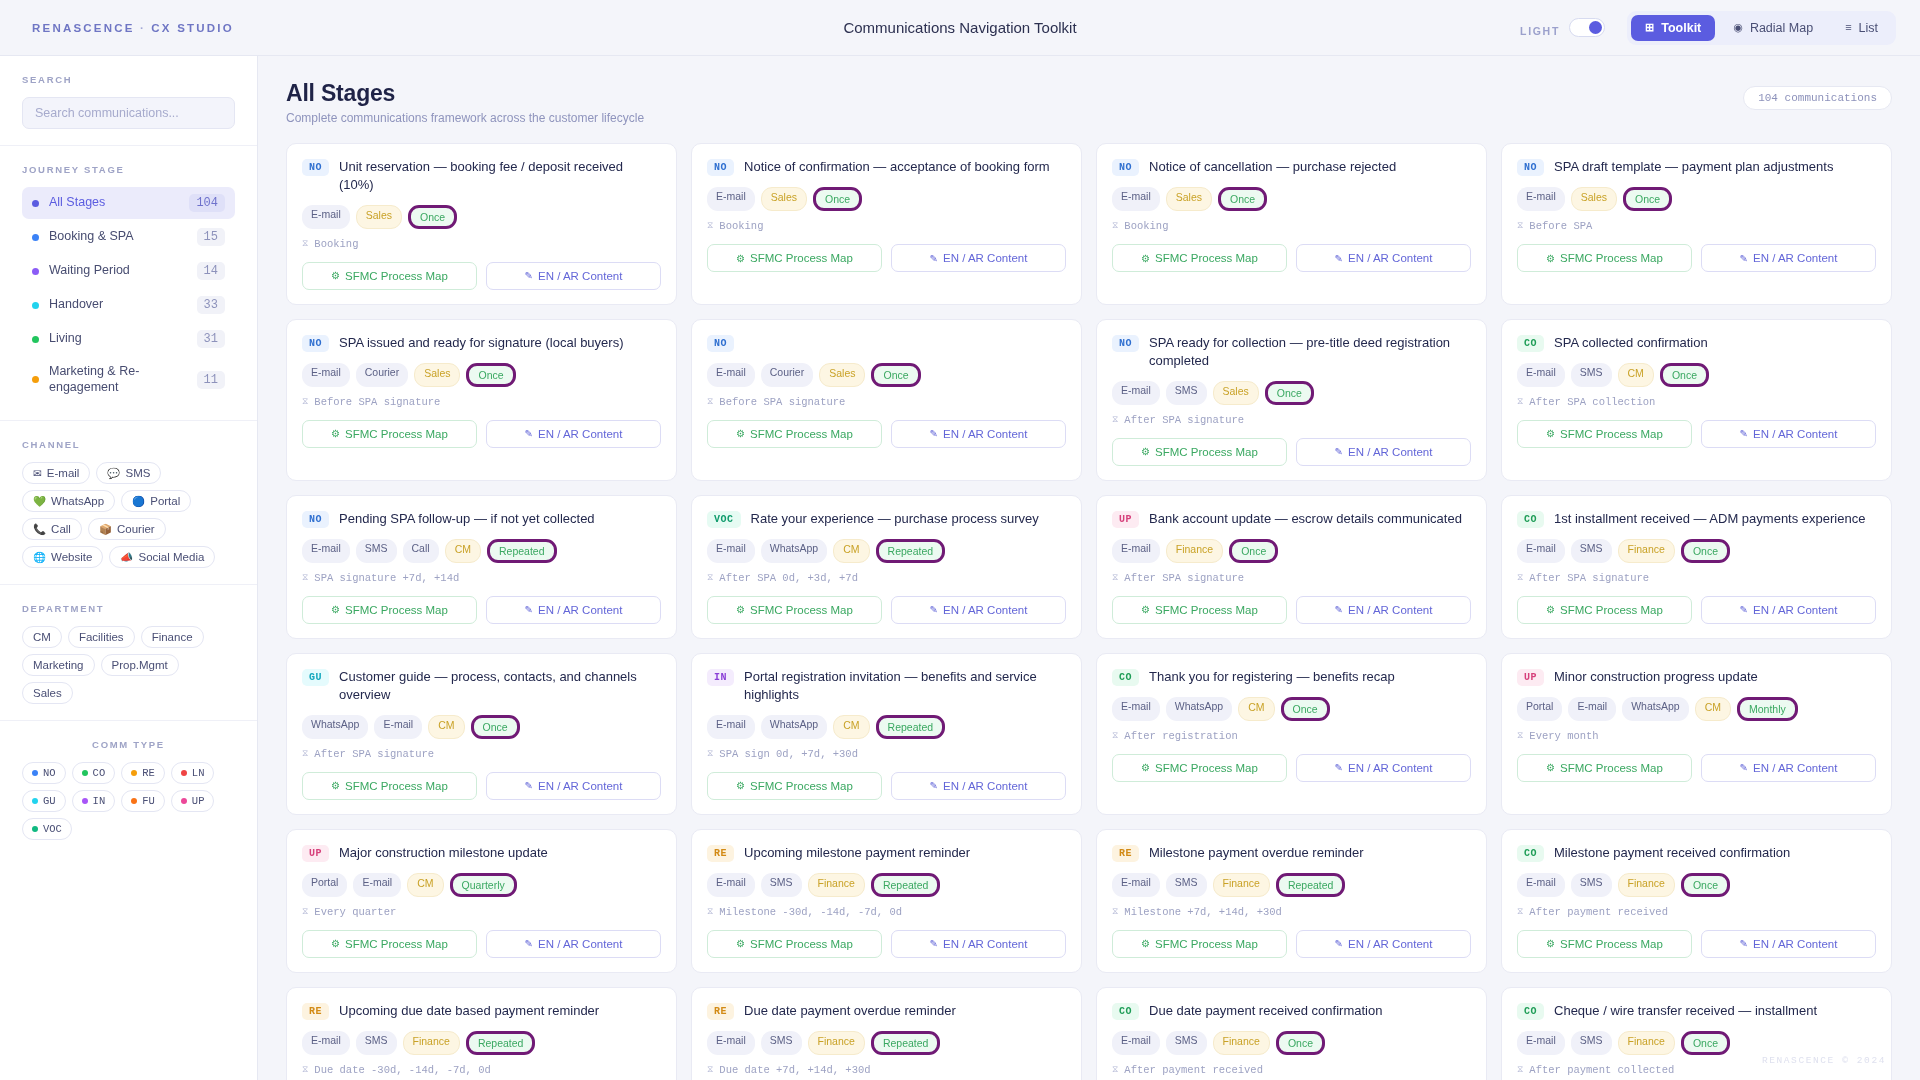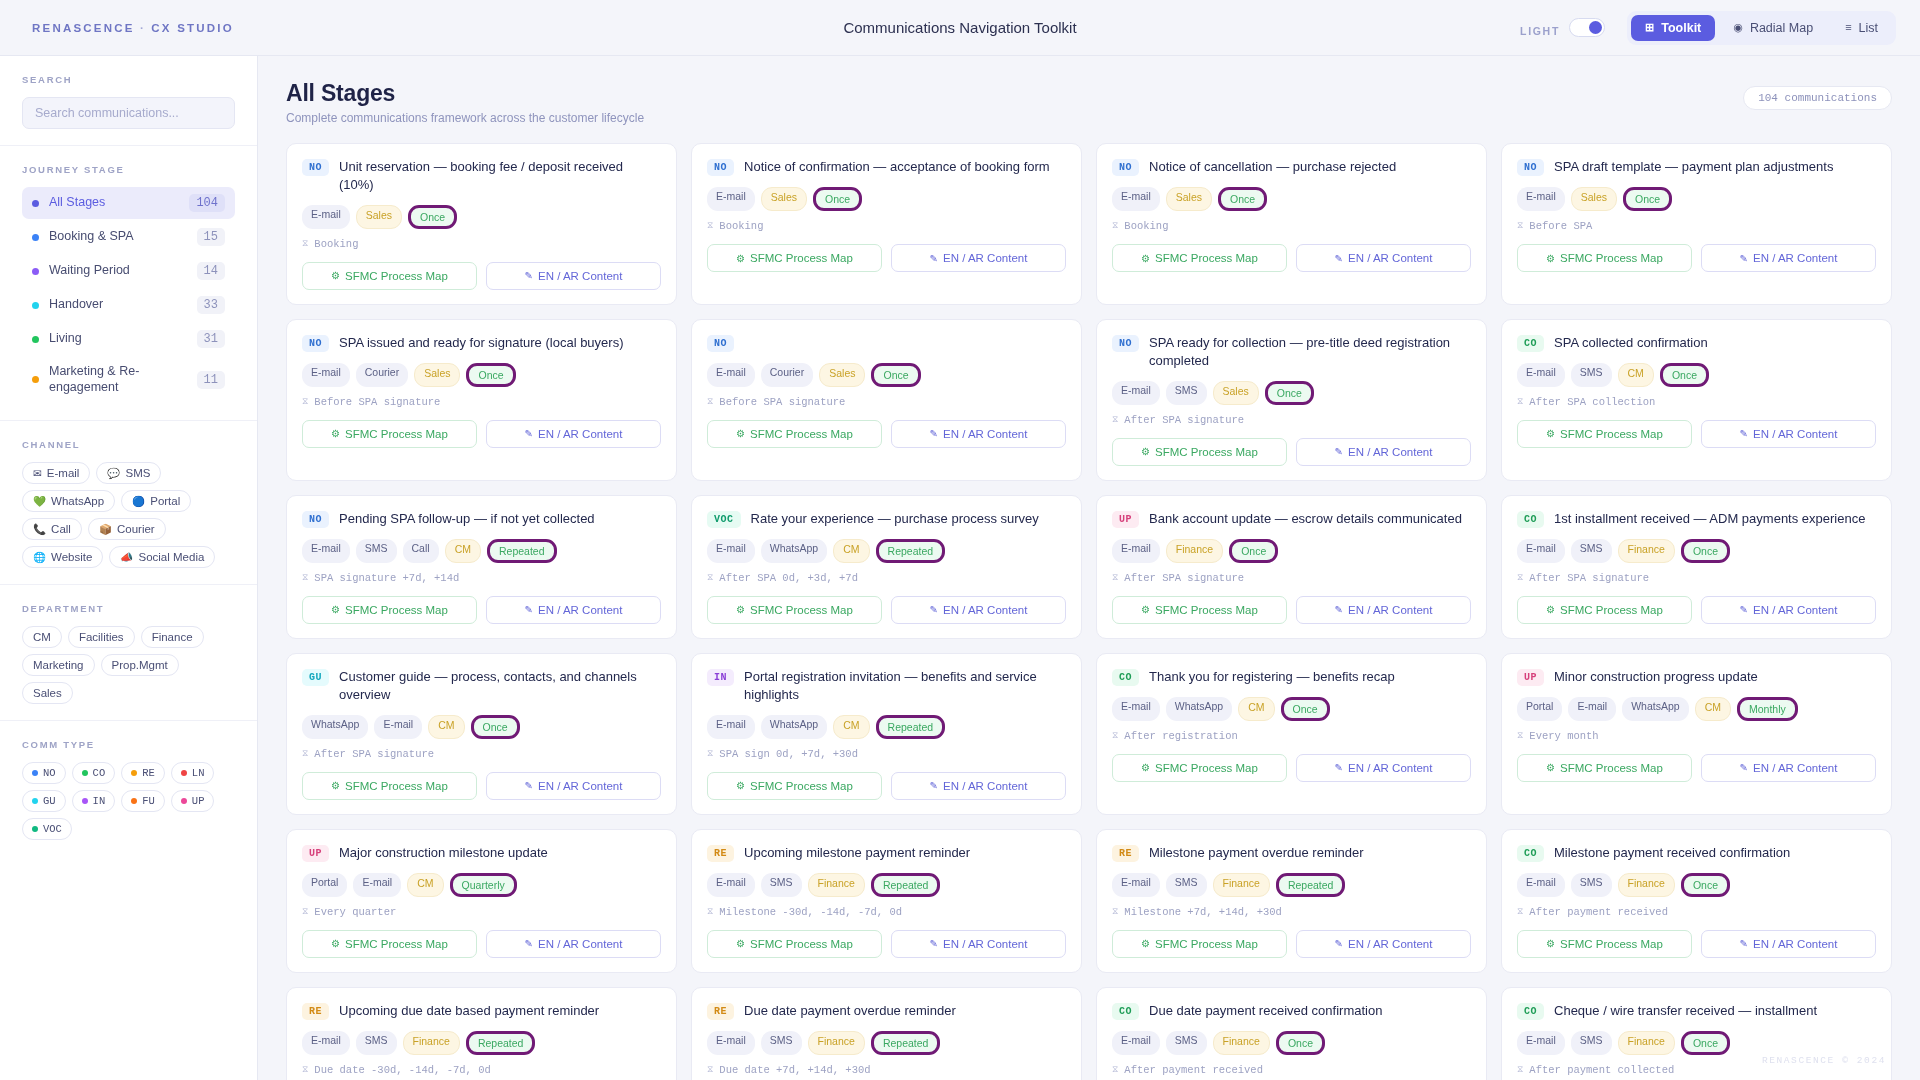--- a/index.html
+++ b/index.html
@@ -57,21 +57,21 @@
   
   .body-wrap { display: flex; height: 1024px; }
 
   
   .sidebar {
     width: 258px; flex: none;
     background: #fff; border-right: 1px solid #e6e8f2;
     overflow: hidden;
   }
   .sb-sec { padding: 18px 22px 16px 22px; border-bottom: 1px solid #eff0f7; }
-  .sb-sec.nb { border-bottom: none; }
+  .sb-sec.nb { border-bottom: none; text-align: center; }
   .sb-head {
     font-size: 9.5px; letter-spacing: 1.7px; font-weight: 700;
     color: #9ea3c6; margin-bottom: 12px;
   }
   .search-input {
     width: 100%; height: 32px; border-radius: 7px;
     border: 1px solid #e4e6f3; background: #f3f4fb;
     font-size: 12.5px; color: #8a8fb8; padding: 0 12px;
     font-family: "Liberation Sans", sans-serif;
     outline: none;

